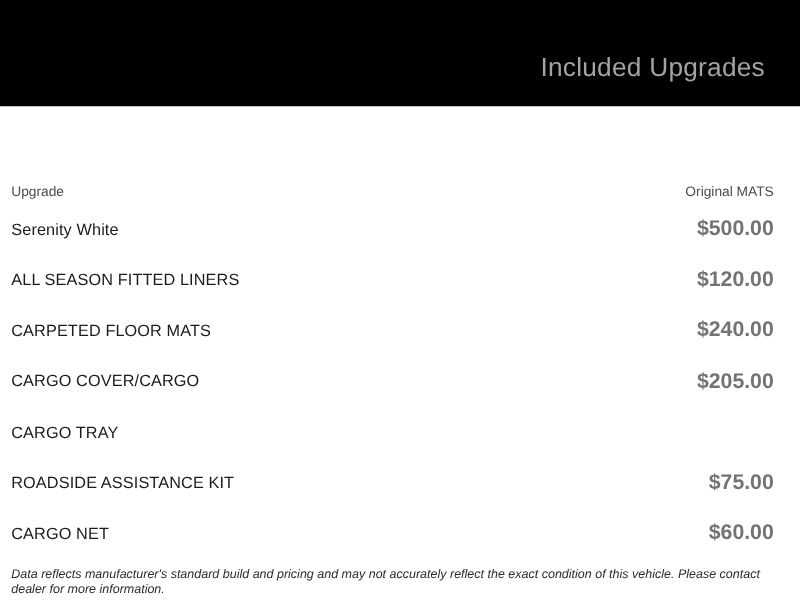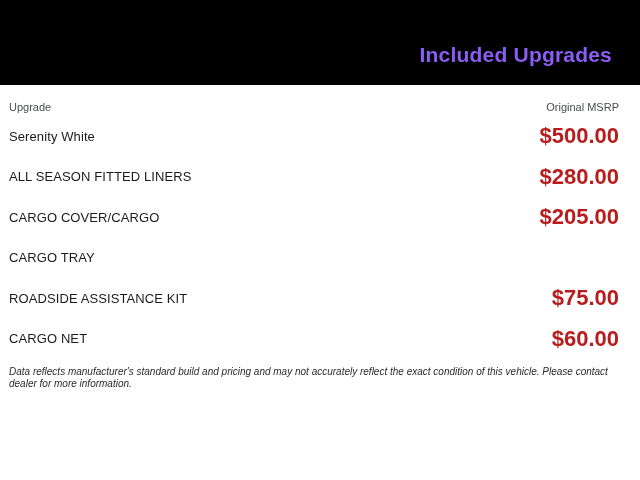--- a/index.html
+++ b/index.html
@@ -11,58 +11,59 @@
   }
   .banner {
     height: 85px;
     background: #000000;
     display: flex;
     align-items: center;
     justify-content: flex-end;
     padding-right: 28px;
   }
   .banner-title {
-    color: #8b5cf6;
+    color: #a3a3a3;
     font-size: 21px;
-    font-weight: 700;
+    font-weight: 400;
     letter-spacing: 0.2px;
     margin-top: 25px;
   }
   .content {
     padding-left: 9px;
     padding-right: 21px;
   }
   .col-header-row {
     height: 31px;
     display: flex;
     justify-content: space-between;
     align-items: flex-end;
     padding-bottom: 3px;
+    margin-top: 47px;
   }
   .col-header {
     font-size: 11px;
     color: #4a4c50;
     font-weight: 400;
   }
   .row {
     height: 40.5px;
     display: flex;
     justify-content: space-between;
     align-items: center;
     gap: 36px;
   }
   .item-name {
     font-size: 13px;
     color: #1b1b1b;
     font-weight: 400;
     letter-spacing: 0.1px;
   }
   .item-price {
-    font-size: 22px;
-    color: #b91c1c;
+    font-size: 17px;
+    color: #737373;
     font-weight: 700;
   }
   .disclaimer {
     padding-top: 7px;
     font-size: 10px;
     font-style: italic;
     color: #2b2b2b;
     line-height: 1.2;
   }
 </style>
@@ -70,30 +71,34 @@
 <body>
 
 <div class="banner">
   <div class="banner-title">Included Upgrades</div>
 </div>
 
 <div class="content">
 
   <div class="col-header-row">
     <div class="col-header">Upgrade</div>
-    <div class="col-header">Original MSRP</div>
+    <div class="col-header">Original MATS</div>
   </div>
 
   <div class="row">
     <div class="item-name">Serenity White</div>
     <div class="item-price">$500.00</div>
   </div>
   <div class="row">
     <div class="item-name">ALL SEASON FITTED LINERS</div>
-    <div class="item-price">$280.00</div>
+    <div class="item-price">$120.00</div>
+  </div>
+  <div class="row">
+    <div class="item-name">CARPETED FLOOR MATS</div>
+    <div class="item-price">$240.00</div>
   </div>
   <div class="row">
     <div class="item-name">CARGO COVER/CARGO</div>
     <div class="item-price">$205.00</div>
   </div>
   <div class="row">
     <div class="item-name">CARGO TRAY</div>
   </div>
   <div class="row">
     <div class="item-name">ROADSIDE ASSISTANCE KIT</div>

